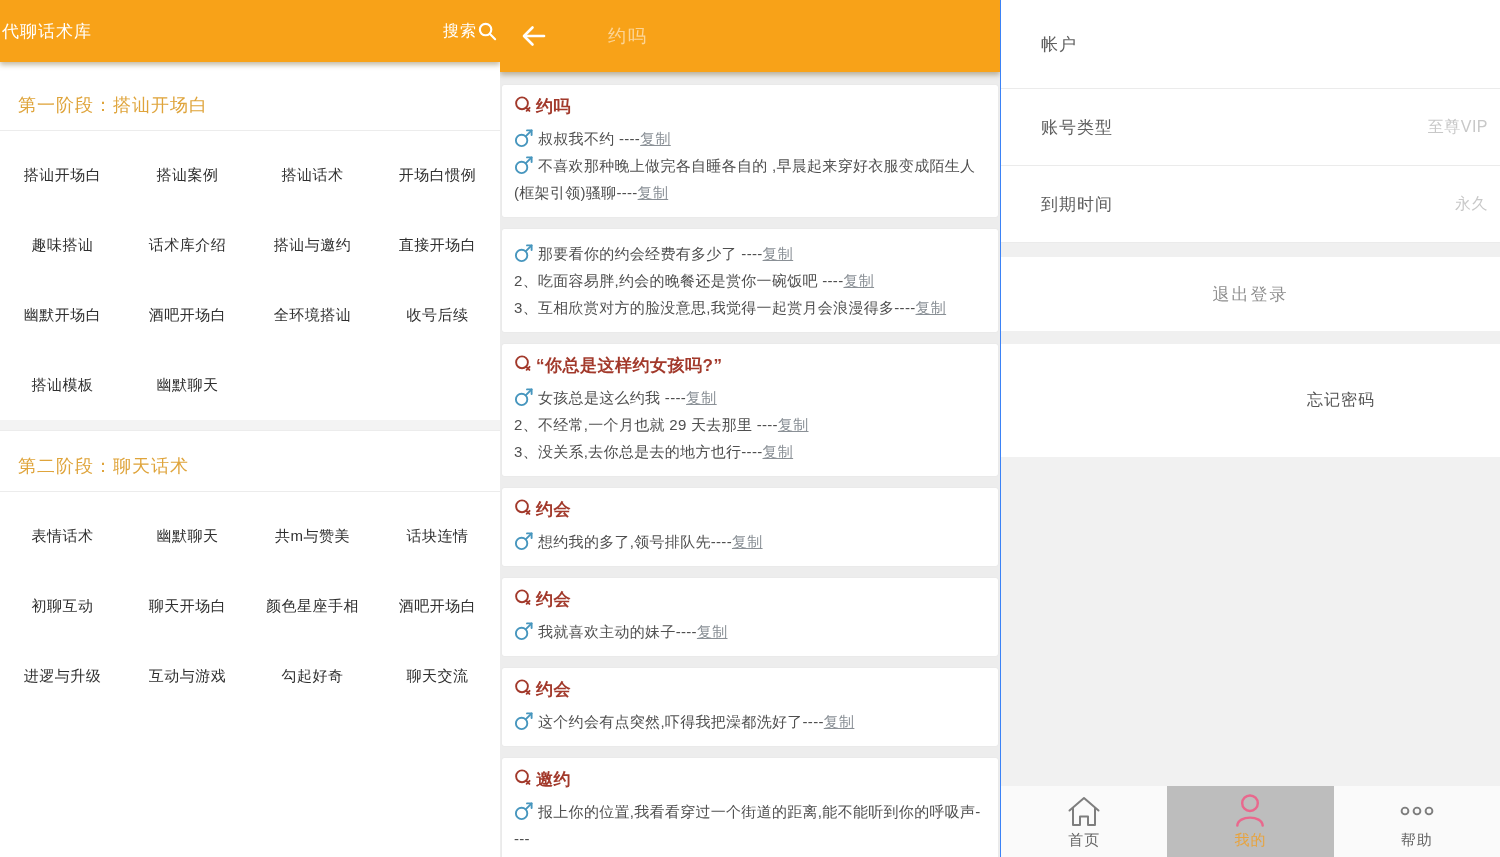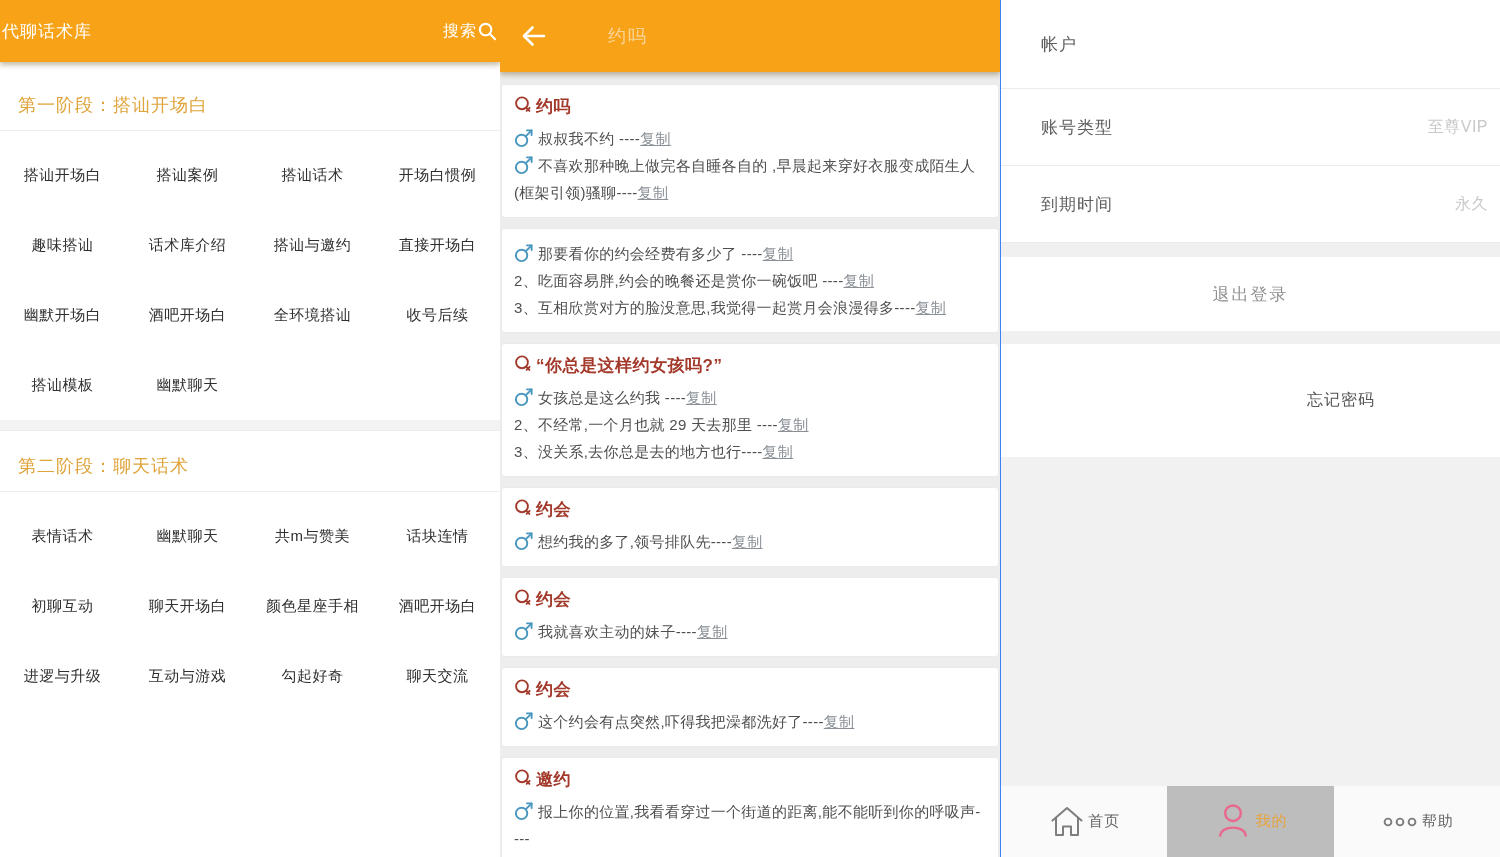--- a/index.html
+++ b/index.html
@@ -98,21 +98,21 @@
     height:113px;background:#fff;display:flex;align-items:center;
   }
   .forgot-link{
     margin-left:306px;font-size:16px;color:#555;letter-spacing:1px;cursor:pointer;
   }
   .right-spacer{height:329px;background:#F1F1F1;}
   .bottom-nav{
     height:71px;background:#FAFAFA;display:flex;
   }
   .nav-tab{
-    flex:1;display:flex;align-items:center;justify-content:center;
+    flex:1;display:flex;flex-direction:column;align-items:center;justify-content:center;
     gap:2px;cursor:pointer;
   }
   .nav-tab.active{background:#BDBDBD;}
   .nav-tab .icon{color:#7E7E7E;height:36px;}
   .nav-tab.tab-person .icon{color:var(--person_pink,#E9688D);}
   .nav-label{font-size:15px;color:#666;letter-spacing:1px;}
   .nav-tab.active .nav-label{color:var(--active_label_orange,#E8A33D);}
 </style>
 </head>
 <body>

